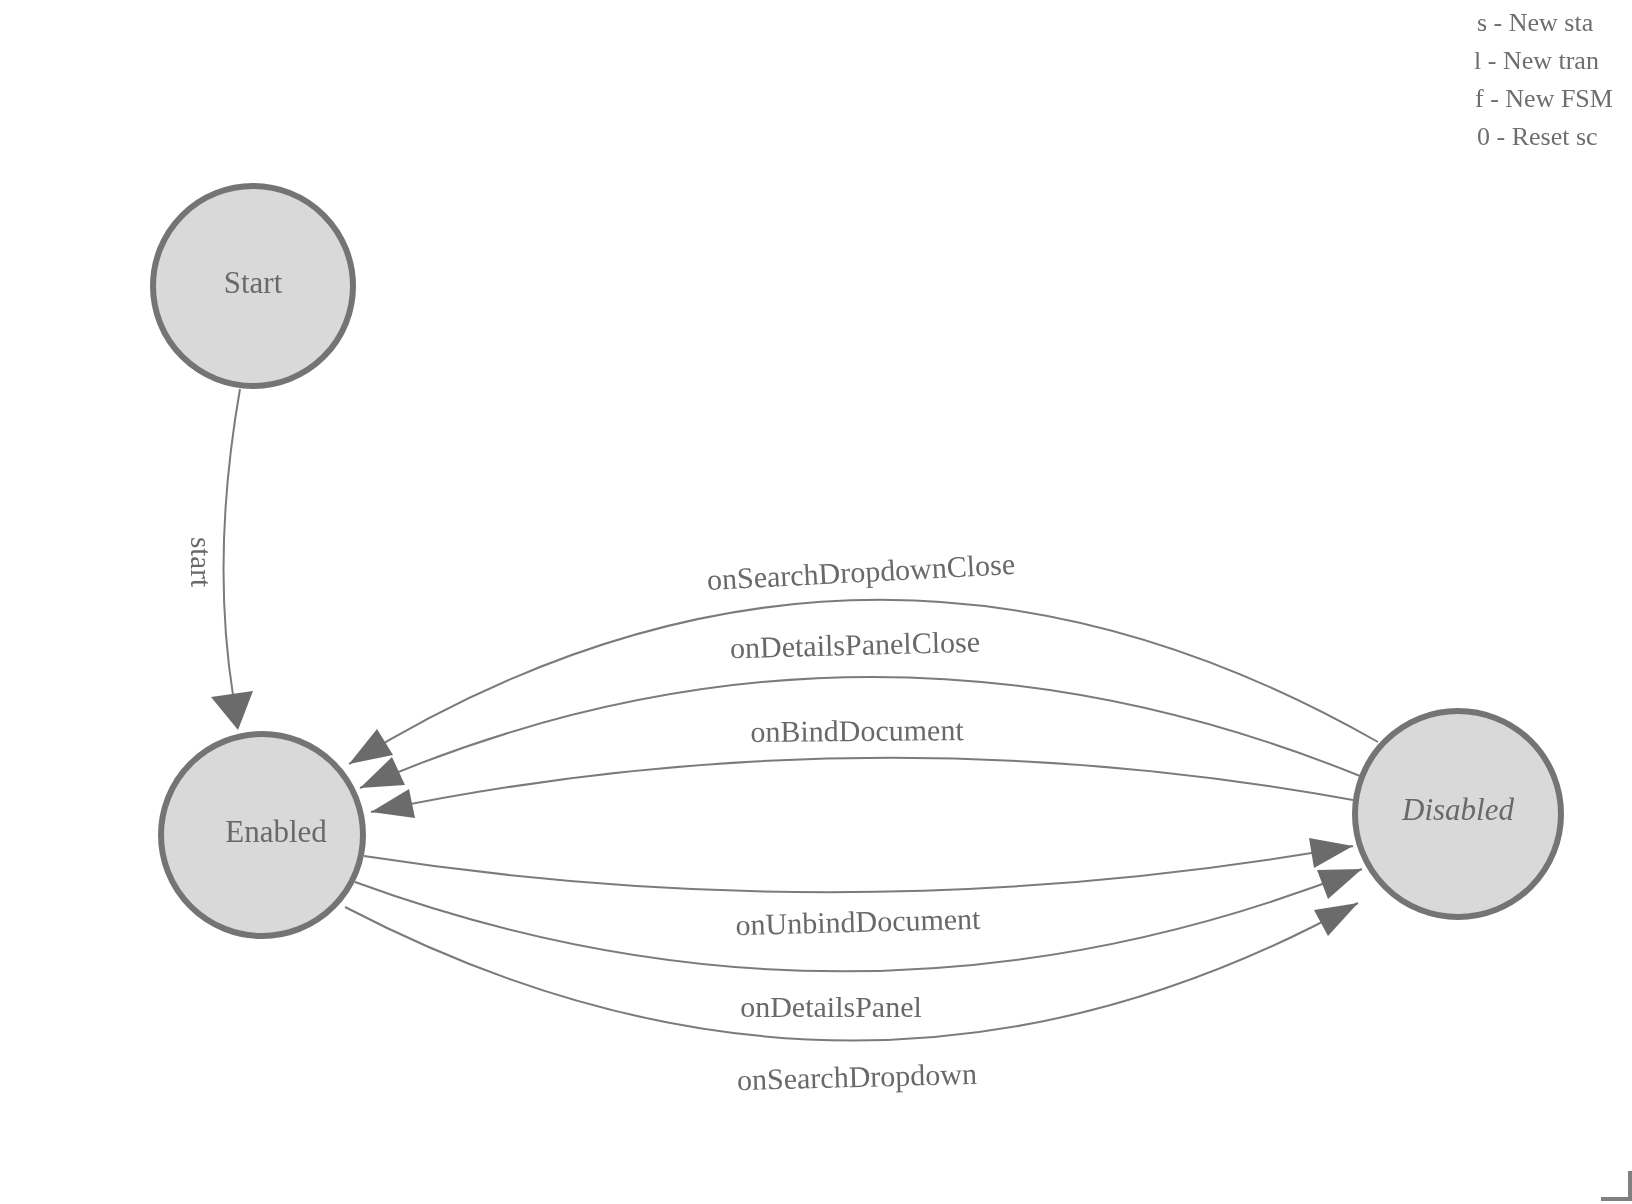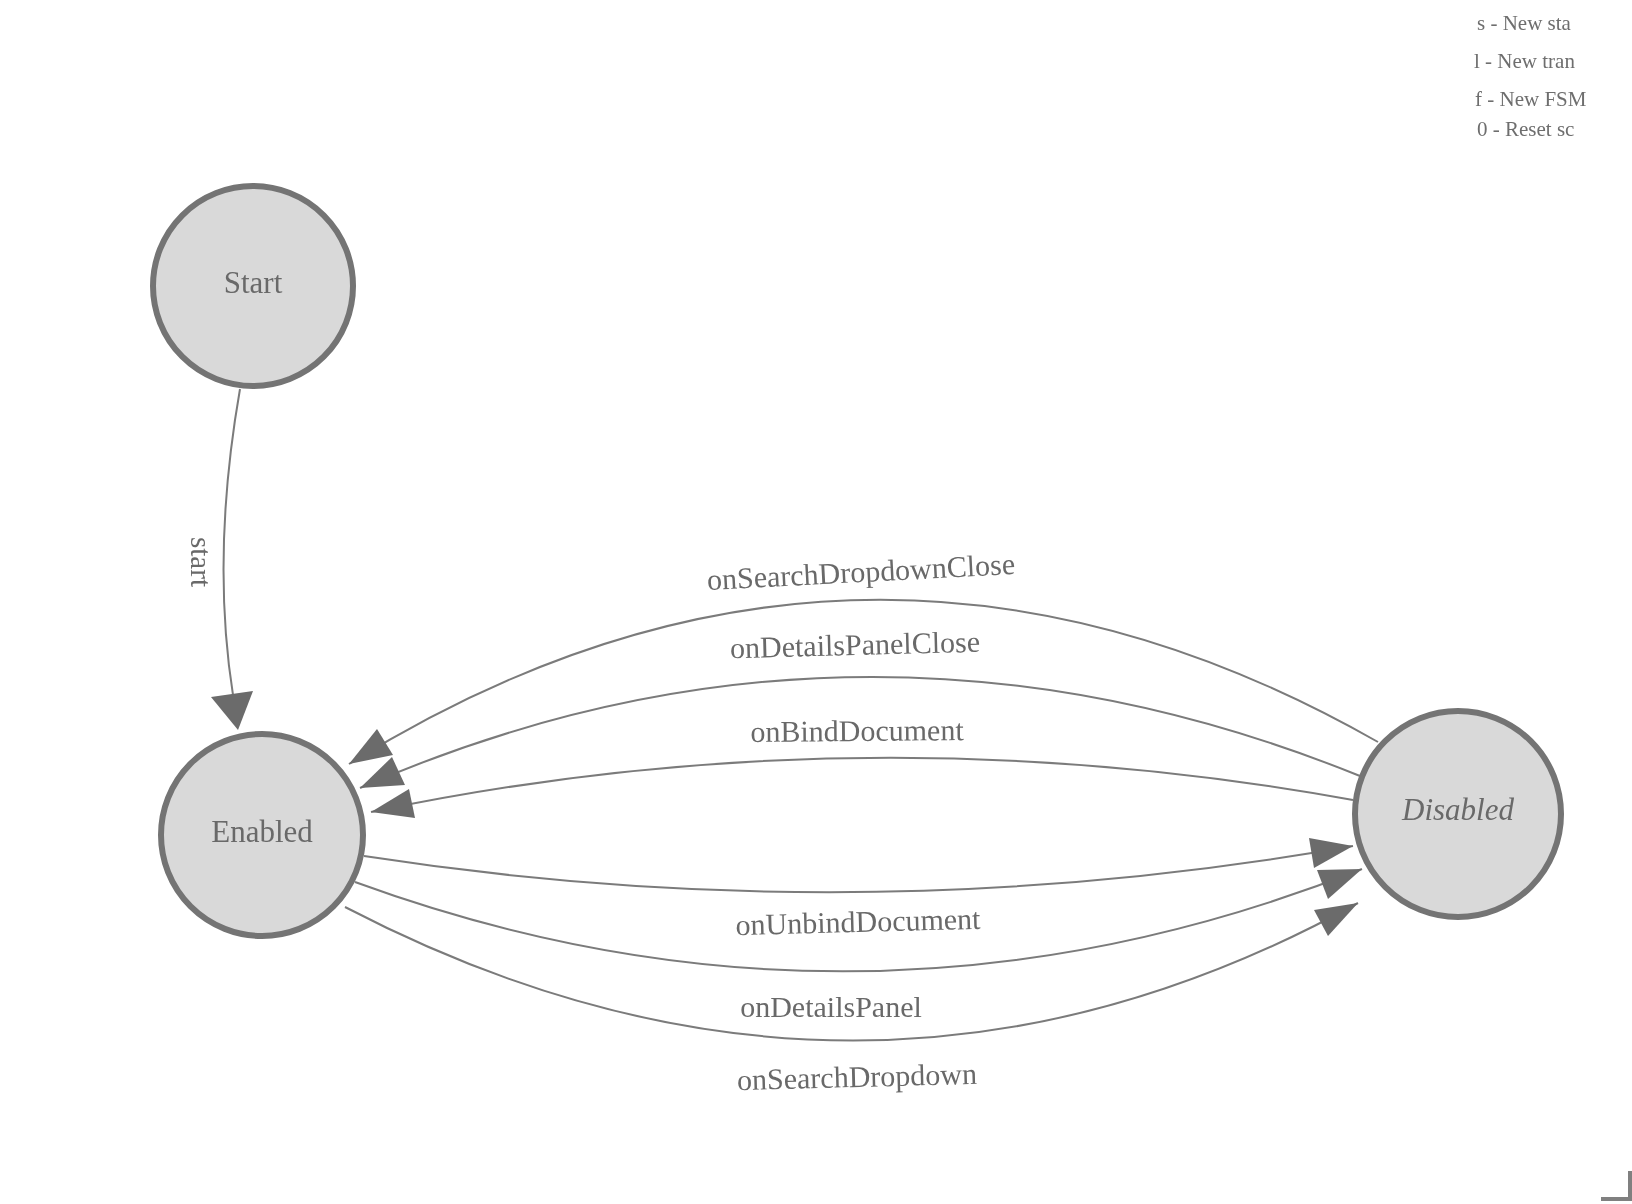--- a/index.html
+++ b/index.html
@@ -29,21 +29,21 @@
     transform: translate(-50%, -50%);
     color: #696969;
     white-space: nowrap;
     font-size: 30px;
   }
   .node-lbl { font-size: 31px; }
   .edge-lbl { font-size: 30px; }
   .legend-line {
     position: absolute;
     color: #6e6e6e;
-    font-size: 21px;
+    font-size: 26px;
     white-space: nowrap;
     line-height: 34px;
   }
   .corner {
     position: absolute;
     left: 1601px;
     top: 1171px;
     width: 27px;
     height: 26px;
     border-right: 4px solid #808080;
@@ -83,33 +83,33 @@
     <polygon class="arrowhead" points="1353,846 1314,868 1309,838"></polygon>
     <polygon class="arrowhead" points="1362,869 1328,899 1317,870"></polygon>
     <polygon class="arrowhead" points="1358,903 1328,936 1314,910"></polygon>
 
     <circle class="state-circle" cx="253" cy="286" r="100"></circle>
     <circle class="state-circle" cx="262" cy="835" r="101"></circle>
     <circle class="state-circle" cx="1458" cy="814" r="103"></circle>
   </svg>
 
   <div class="lbl node-lbl" style="left:253px; top:283px;">Start</div>
-  <div class="lbl node-lbl" style="left:262px; top:832px;">Enabled</div>
+  <div class="lbl node-lbl" style="left:276px; top:832px;">Enabled</div>
   <div class="lbl node-lbl" style="left:1458px; top:810px;font-style:italic;">Disabled</div>
 
   <div class="lbl edge-lbl" style="left:200px; top:562px; transform:translate(-50%,-50%) rotate(90deg); font-size:29px;">start</div>
   <div class="lbl edge-lbl" style="left:861px; top:572px; transform:translate(-50%,-50%) rotate(-3deg);">onSearchDropdownClose</div>
   <div class="lbl edge-lbl" style="left:855px; top:645px; transform:translate(-50%,-50%) rotate(-1.5deg);">onDetailsPanelClose</div>
   <div class="lbl edge-lbl" style="left:857px; top:731px; transform:translate(-50%,-50%) rotate(-0.5deg);">onBindDocument</div>
   <div class="lbl edge-lbl" style="left:858px; top:922px; transform:translate(-50%,-50%) rotate(-1.5deg);">onUnbindDocument</div>
   <div class="lbl edge-lbl" style="left:831px; top:1007px;">onDetailsPanel</div>
   <div class="lbl edge-lbl" style="left:857px; top:1077px; transform:translate(-50%,-50%) rotate(-1.5deg);">onSearchDropdown</div>
 
   <div>
     <div class="legend-line" style="left:1477px; top:6px;">s - New sta</div>
     <div class="legend-line" style="left:1474px; top:44px;">l - New tran</div>
     <div class="legend-line" style="left:1475px; top:82px;">f - New FSM</div>
-    <div class="legend-line" style="left:1477px; top:112px;">0 - Reset sc</div>
+    <div class="legend-line" style="left:1477px; top:120px;">0 - Reset sc</div>
   </div>
 
   <div class="corner"></div>
 
 </div>
 
 </body></html>

